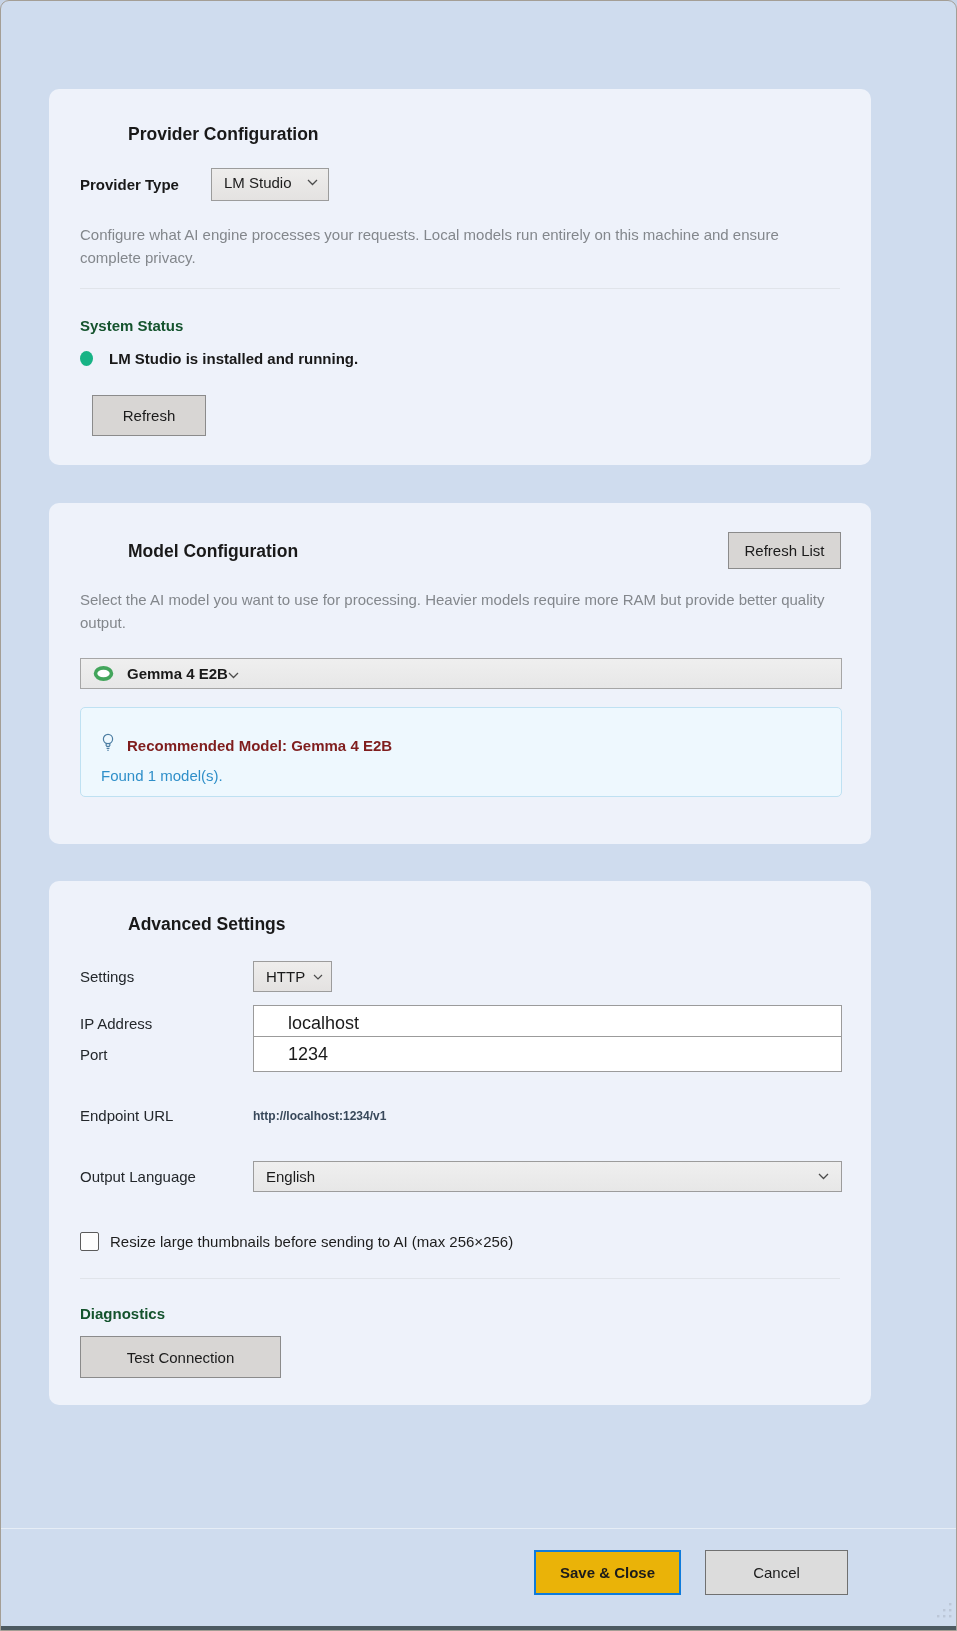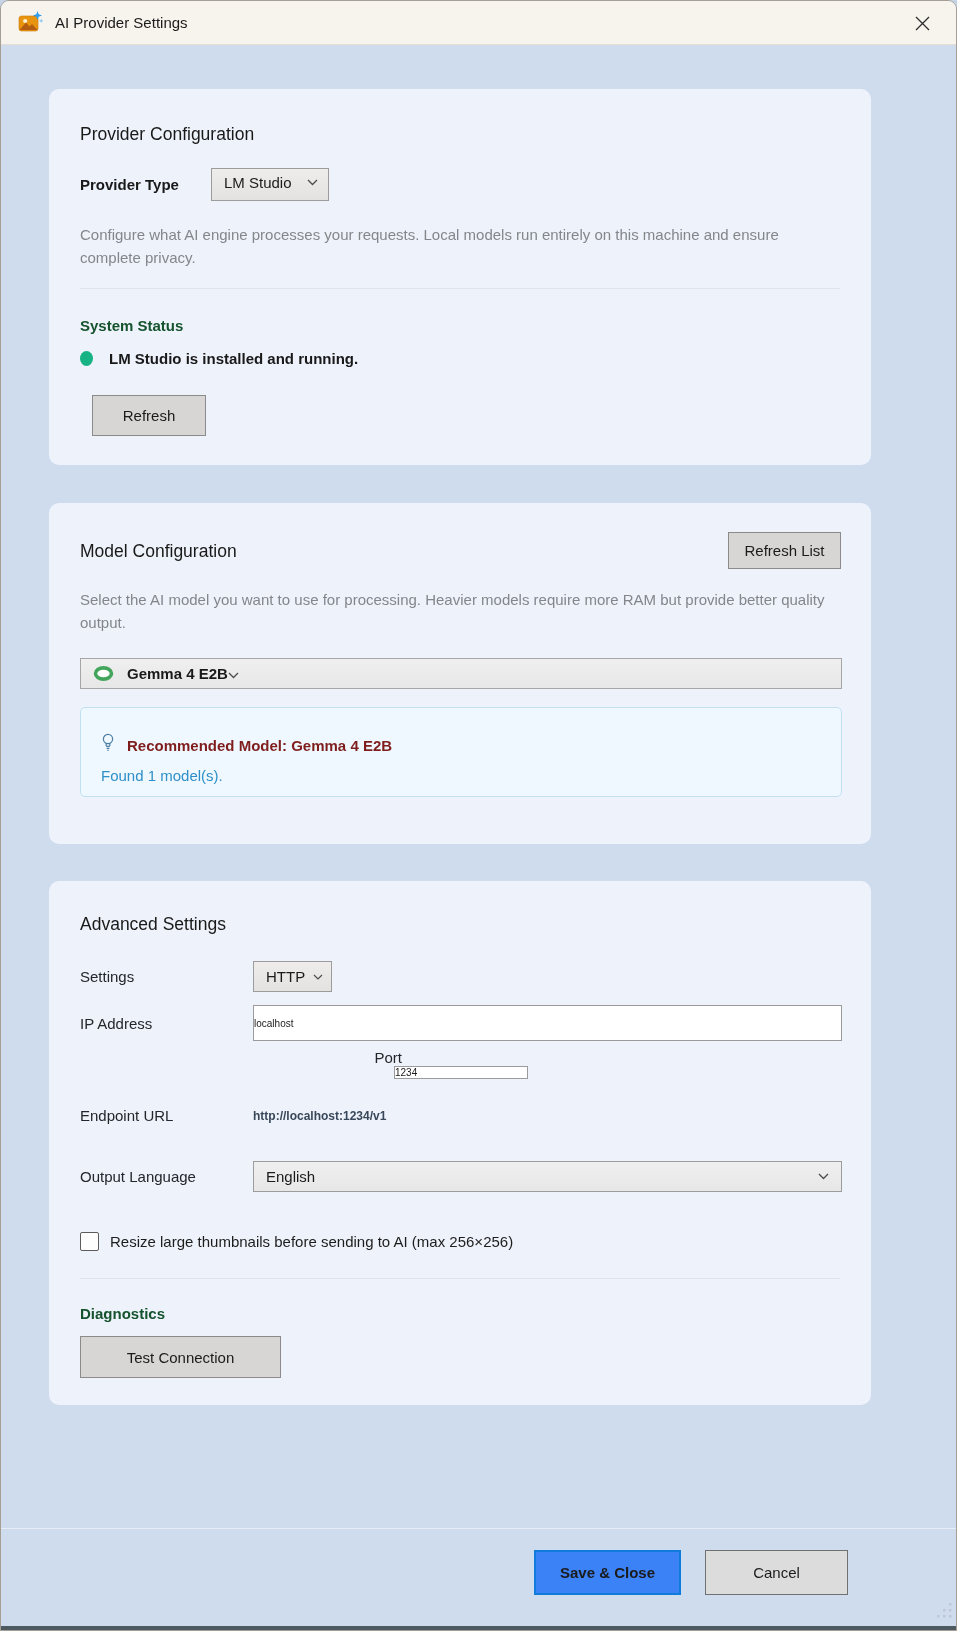--- a/index.html
+++ b/index.html
@@ -36,21 +36,21 @@
   .card {
     position: absolute; left: 48px; width: 822px;
     background: #eef2fa;
     border-radius: 10px;
     padding: 0 31px;
   }
   .card1 { top: 88px;  height: 376px; }
   .card2 { top: 502px; height: 341px; }
   .card3 { top: 880px; height: 524px; }
   .section-heading {
-    font-size: 17.5px; font-weight: normal; color: #191919;
+    font-size: 17.5px; font-weight: bold; color: #191919; margin-left: 48px;
   }
   .desc {
     font-size: 15px; color: #83878c; line-height: 23px;
     max-width: 762px;
   }
   .divider { border: none; border-top: 1px solid #e0e4ea; height: 0; }
   .sub-heading { font-size: 15px; font-weight: bold; color: #14532d; }
 
   
   .btn {
@@ -71,22 +71,23 @@
   .dropdown .chev { margin-left: auto; display: flex; }
   .textbox {
     display: flex; align-items: center;
     background: #ffffff;
     border: 1px solid #9b9b9b;
   }
   .textbox input {
     width: 100%; height: 100%;
     border: none; outline: none; background: transparent;
     font-family: "Liberation Sans", sans-serif;
-    font-size: 10px; color: #1a1a1a;
-    padding-left: 0;
+    font-size: 18px; color: #1a1a1a;
+    padding-left: 6px;
+    margin-left: 28px;
   }
 
   
   .row-provider-type { position: absolute; top: 79px; left: 31px; display: flex; align-items: center; }
   .provider-type-label { font-size: 15px; font-weight: bold; color: #191919; width: 131px; }
   .dd-provider { width: 118px; height: 33px; padding: 0 10px 4px 12px; }
   .card1 .section-heading { position: absolute; top: 35px; left: 31px; }
   .card1 .desc { position: absolute; top: 134px; left: 31px; }
   .card1 .divider { position: absolute; top: 199px; left: 31px; right: 31px; }
   .card1 .sub-heading { position: absolute; top: 228px; left: 31px; }
@@ -120,21 +121,21 @@
   .info-title { font-size: 15px; font-weight: bold; color: #7f1d1d; margin-top: 7px; }
   .info-detail { font-size: 15px; color: #2f8fc9; margin-top: 13px; }
 
   
   .card3 .section-heading { position: absolute; top: 33px; left: 31px; }
   .adv-row { position: absolute; left: 31px; right: 29px; display: flex; align-items: center; }
   .adv-label { width: 173px; flex: none; font-size: 15px; color: #23272b; }
   .row-protocol { top: 80px; }
   .dd-http { width: 79px; height: 31px; padding: 0 8px 0 12px; }
   .row-ip   { top: 124px; } 
-  .row-port { top: 168px; flex-direction: column; }
+  .row-port { top: 155px; }
   .adv-row .textbox { flex: 1; height: 36px; }
   .row-endpoint { top: 226px; }
   .endpoint-value { font-size: 12px; font-weight: bold; color: #38485a; }
   .row-language { top: 280px; }
   .dd-language { flex: 1; height: 31px; padding: 0 12px; background: linear-gradient(#efefef, #e7e7e7); }
   .row-checkbox { position: absolute; top: 351px; left: 31px; display: flex; align-items: center; }
   .checkbox {
     width: 19px; height: 19px; background: #fdfdfd;
     border: 1.5px solid #5b5b5b; border-radius: 2px; margin-right: 11px;
     cursor: default; flex: none;
@@ -144,58 +145,40 @@
   .card3 .sub-heading { position: absolute; top: 424px; left: 31px; }
   .test-btn { position: absolute; top: 455px; left: 31px; width: 201px; height: 42px; }
 
   
   .footer-divider {
     position: absolute; top: 1527px; left: 0; right: 0;
     border: none; border-top: 1px solid #e6edf6;
   }
   .save-btn {
     position: absolute; top: 1549px; left: 533px; width: 147px; height: 45px;
-    background: #3b82f6;
+    background: #eab308;
     border: 2px solid #0f7bdb;
     font-weight: bold;
   }
   .cancel-btn {
     position: absolute; top: 1549px; left: 704px; width: 143px; height: 45px;
     background: #dcdcdc;
     border: 1.5px solid #707070;
   }
   .resize-grip { position: absolute; right: 3px; bottom: 7px; opacity: 0.8; }
   .bottom-edge {
     position: absolute; left: 0; right: 0; bottom: 0; height: 4px;
     background: #4d5a61;
   }
 </style>
 </head>
 <body>
 
 <div class="window">
 
-  <div class="titlebar">
-    <span class="app-icon">
-      <svg width="26" height="26" viewBox="0 0 26 26">
-        <rect x="2" y="6" width="19" height="15" rx="2.5" fill="#e9940f"></rect>
-        <rect x="2" y="6" width="19" height="15" rx="2.5" fill="none" stroke="#c97807" stroke-width="0.6"></rect>
-        <circle cx="8.2" cy="11" r="2.1" fill="#fdf3d2"></circle>
-        <path d="M2.5 20 L9 12.5 L12.5 16.5 L15 14 L20.5 20 Z" fill="#b35d10"></path>
-        <polygon points="20.5,1 21.7,4.3 25,5.5 21.7,6.7 20.5,10 19.3,6.7 16,5.5 19.3,4.3" fill="#2f9bea"></polygon>
-        <polygon points="24.2,8.5 24.8,10.2 26.5,10.8 24.8,11.4 24.2,13.1 23.6,11.4 21.9,10.8 23.6,10.2" fill="#7ec6f5"></polygon>
-      </svg>
-    </span>
-    <span class="title">AI Provider Settings</span>
-    <span class="close-btn">
-      <svg width="15" height="15" viewBox="0 0 15 15">
-        <path d="M1 1 L14 14 M14 1 L1 14" stroke="#2e2e2e" stroke-width="1.3" fill="none"></path>
-      </svg>
-    </span>
-  </div>
 
   <div class="card card1">
     <div class="section-heading">Provider Configuration</div>
 
     <div class="row-provider-type">
       <span class="provider-type-label">Provider Type</span>
       <div class="dropdown dd-provider">
         <span>LM Studio</span>
         <span class="chev">
           <svg width="11" height="7" viewBox="0 0 11 7">

